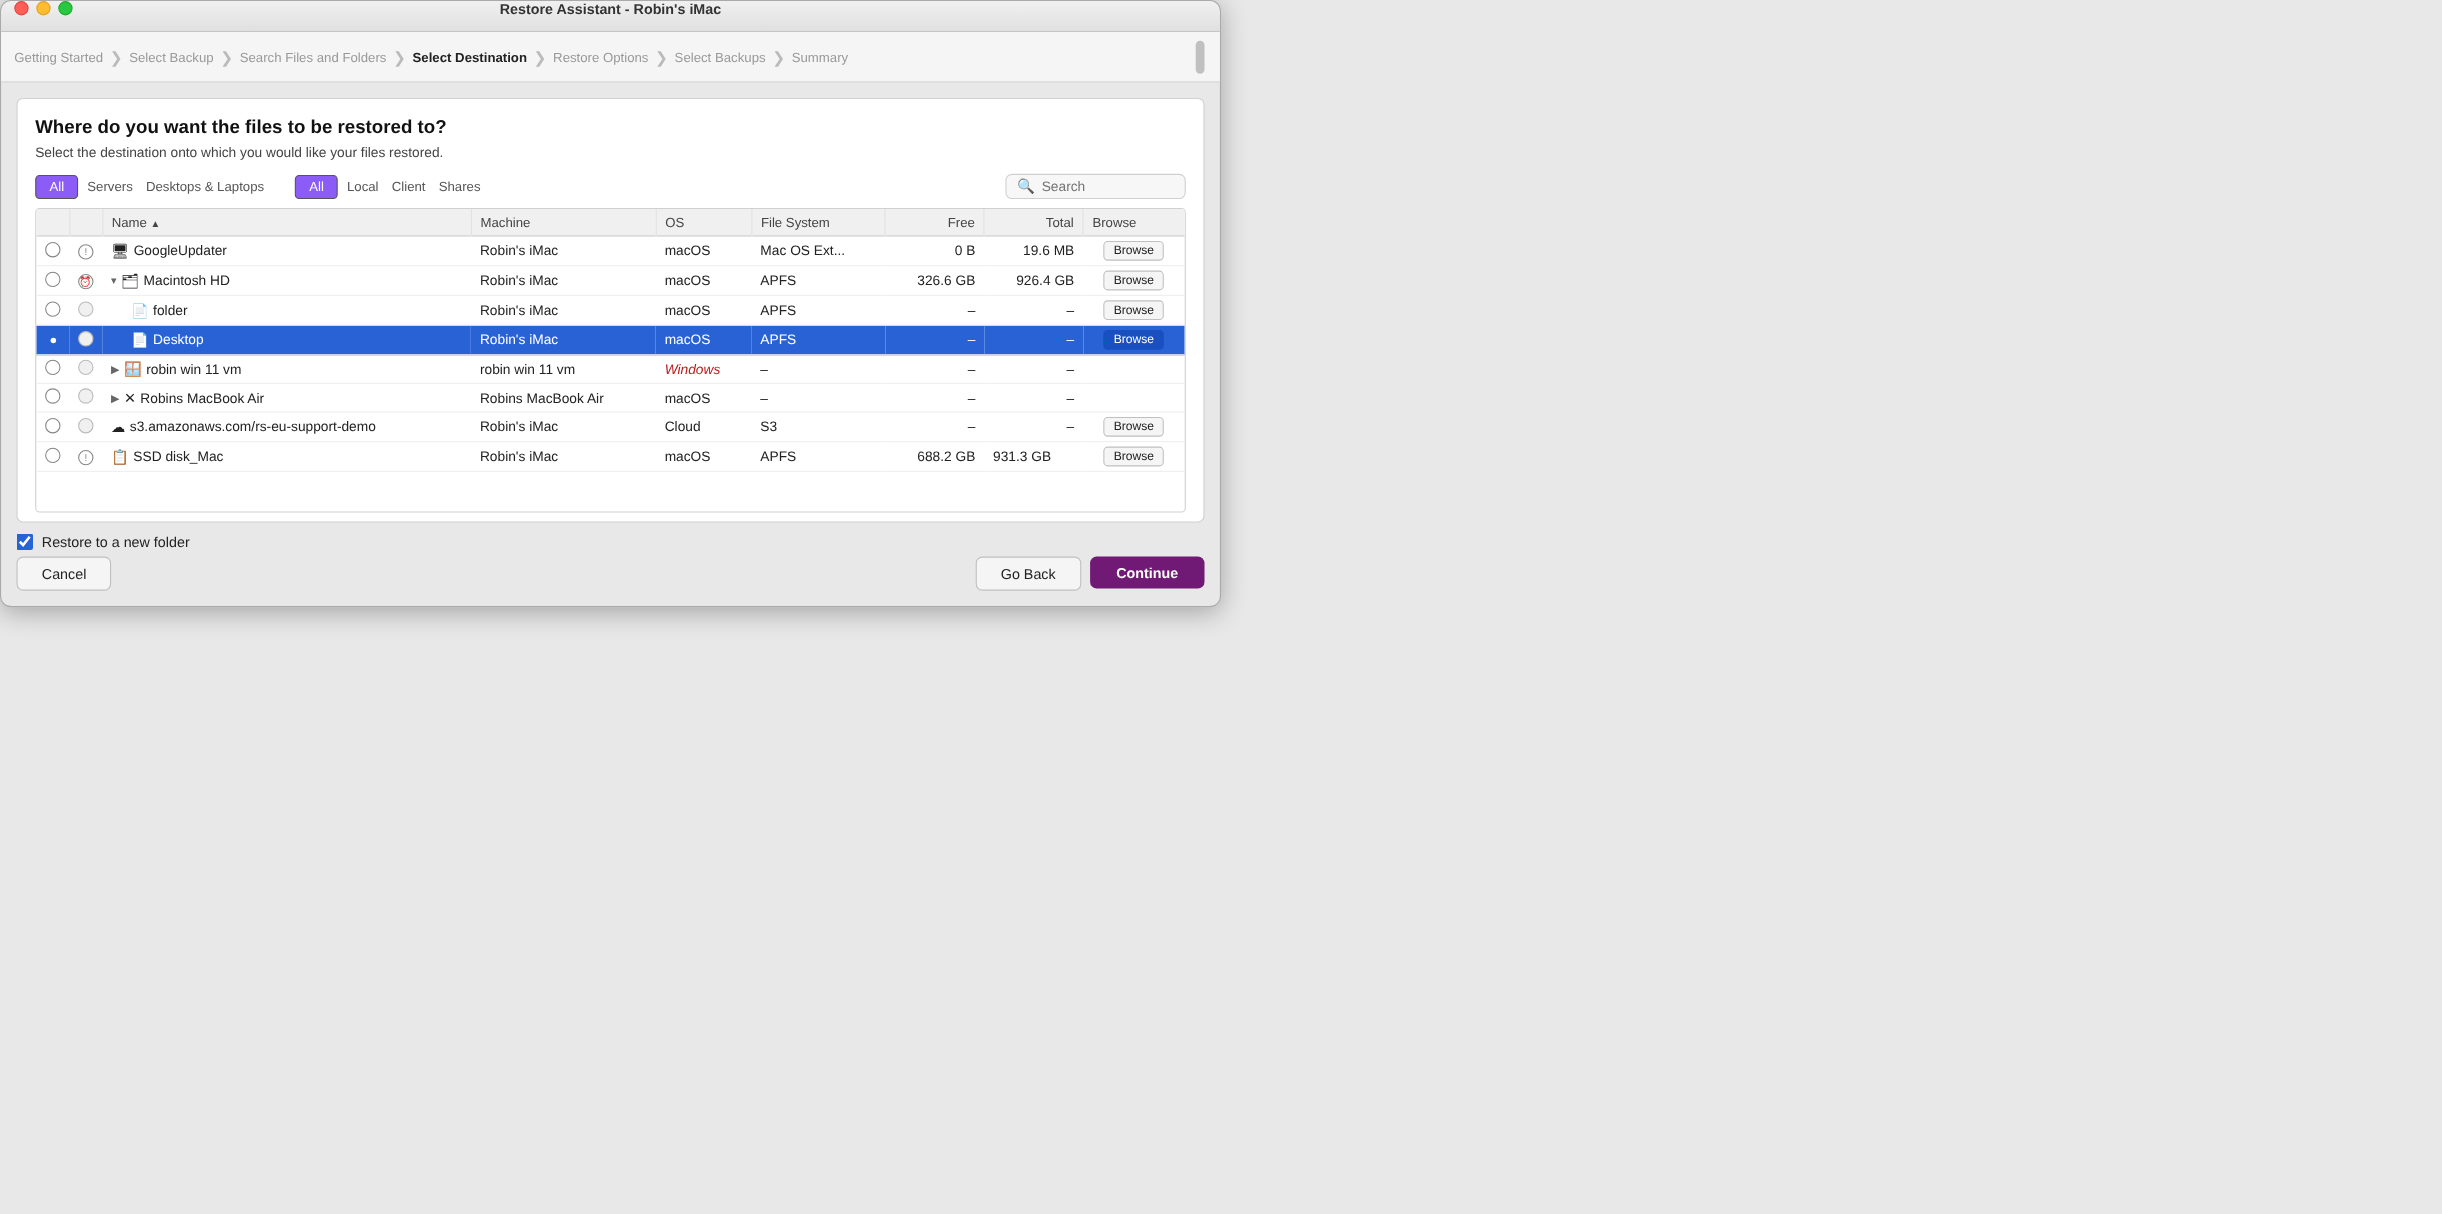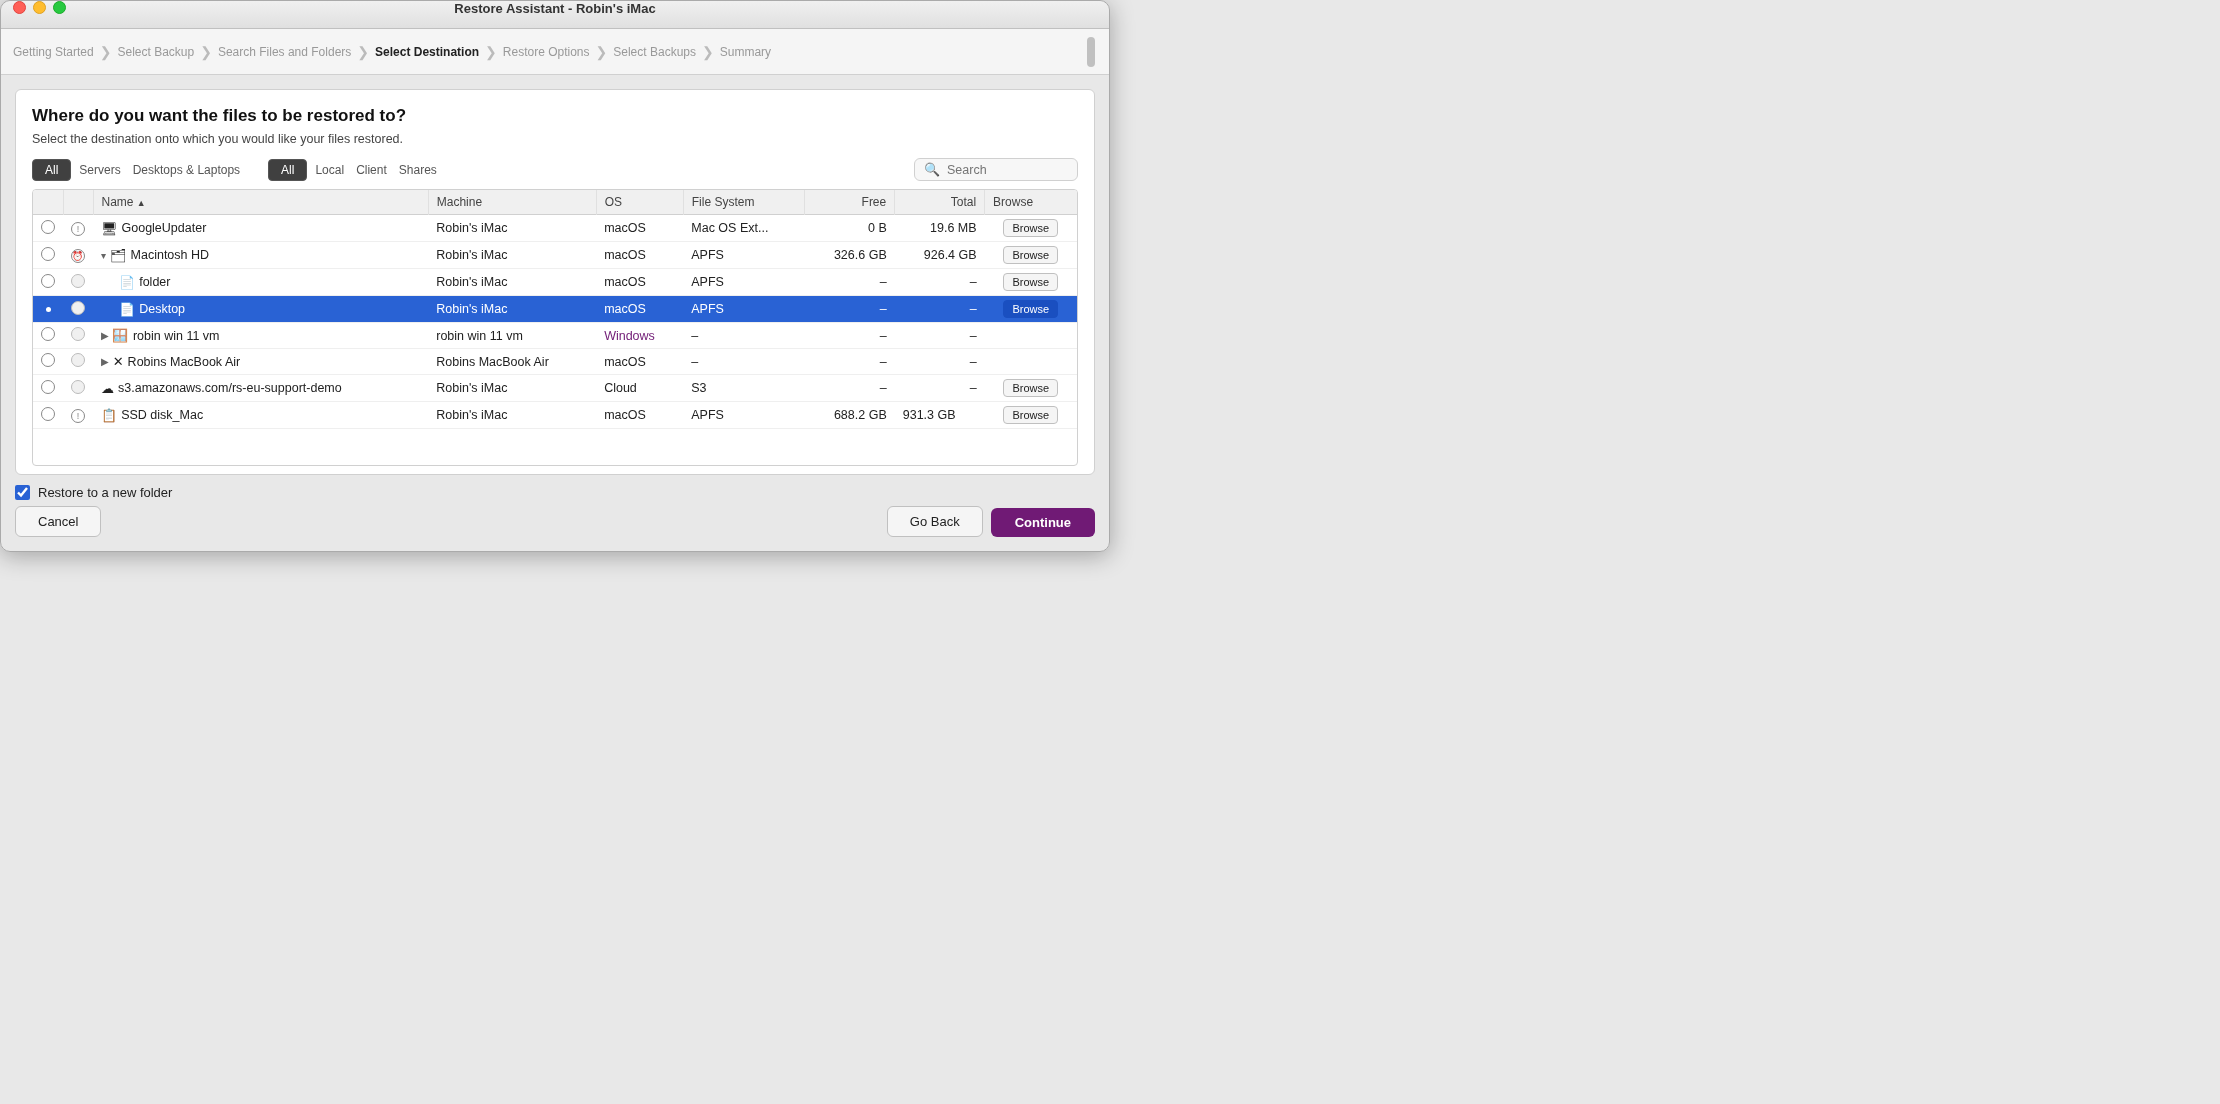--- a/index.html
+++ b/index.html
@@ -111,21 +111,21 @@
       background: #e0e0e0;
       border: 1px solid #c0c0c0;
       border-radius: 4px;
       padding: 3px 12px;
       font-size: 12px;
       cursor: pointer;
       color: #333;
       margin-right: 8px;
     }
     .filter-btn.active {
-      background: #404040;
+      background: #8b5cf6;
       color: #fff;
       border-color: #555;
     }
     .filter-label {
       font-size: 12px;
       color: #555;
       margin-right: 12px;
       cursor: pointer;
     }
     .search-box {
@@ -210,21 +210,21 @@
       font-size: 13px;
       color: #222;
     }
     .checkbox-input {
       width: 15px;
       height: 15px;
       accent-color: #2962d4;
     }
     .bottom-buttons {
       display: flex;
-      align-items: flex-end;
+      align-items: flex-start;
       padding: 0 14px 14px 14px;
       gap: 8px;
     }
     .cancel-btn {
       background: #f5f5f5;
       border: 1px solid #c0c0c0;
       border-radius: 6px;
       padding: 7px 22px;
       font-size: 13px;
       cursor: pointer;
@@ -420,21 +420,21 @@
     <td class="radio-col"><span style="width:14px;height:14px;border-radius:50%;border:1.5px solid #888;display:inline-block;background:#fff;"></span></td>
     <td class="status-col"><span style="width:14px;height:14px;border-radius:50%;border:1.5px solid #bbb;display:inline-block;background:#f0f0f0;"></span></td>
     <td style="padding-left:8px;">
       <div style="display:flex;align-items:center;gap:4px;">
         <span style="font-size:10px;color:#666;">▶</span>
         <span style="font-size:13px;">🪟</span>
         <span style="color:#222;">robin win 11 vm</span>
       </div>
     </td>
     <td style="color:#222;">robin win 11 vm</td>
-    <td style="color:#701a75;">Windows</td>
+    <td style="color:#b91c1c;font-style:italic;">Windows</td>
     <td style="color:#222;">–</td>
     <td style="text-align:right;color:#222;">–</td>
     <td style="text-align:right;color:#222;">–</td>
     <td style="text-align:center;">
       
     </td>
   </tr>
               <tr>
     <td class="radio-col"><span style="width:14px;height:14px;border-radius:50%;border:1.5px solid #888;display:inline-block;background:#fff;"></span></td>
     <td class="status-col"><span style="width:14px;height:14px;border-radius:50%;border:1.5px solid #bbb;display:inline-block;background:#f0f0f0;"></span></td>

